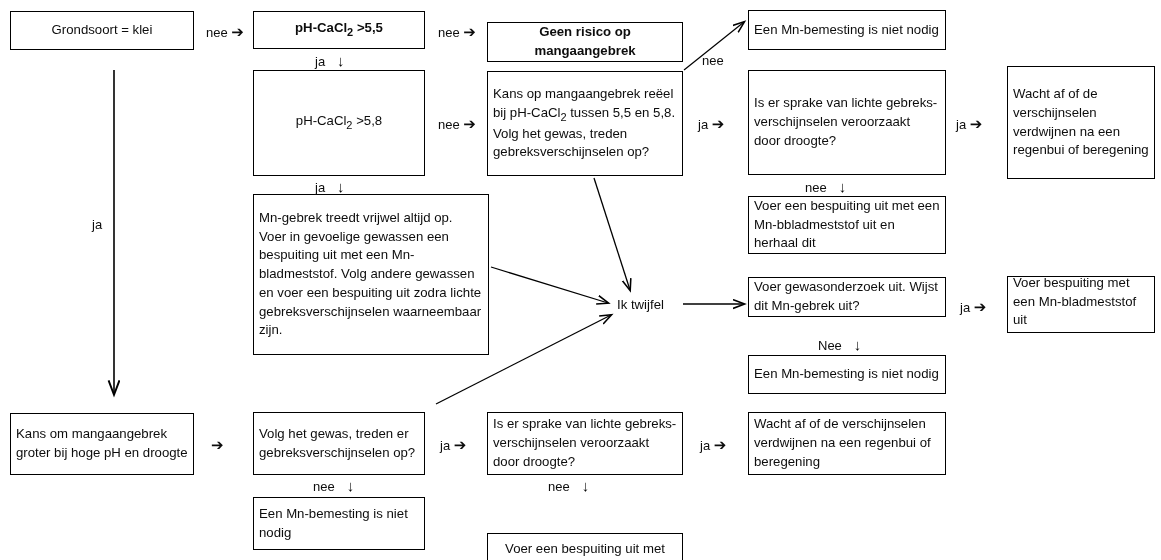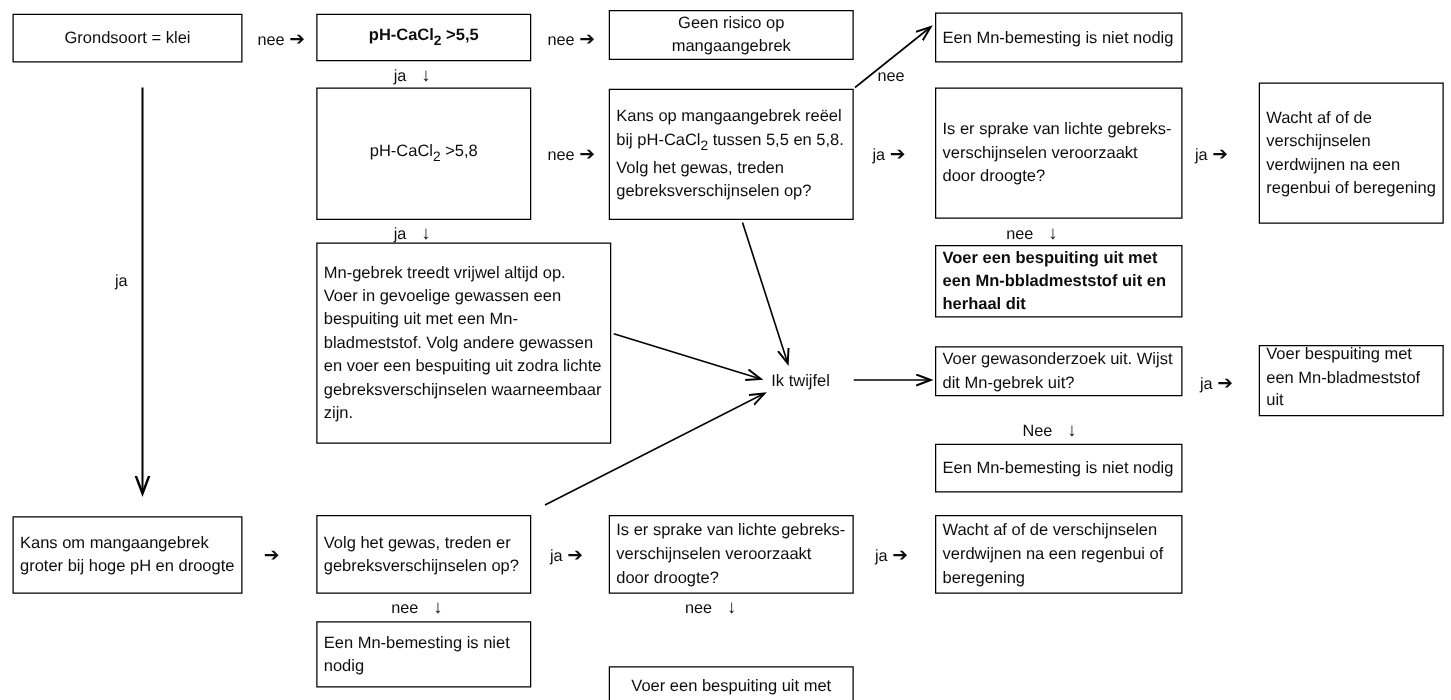--- a/index.html
+++ b/index.html
@@ -80,21 +80,21 @@
   </svg>
 
   <div class="box ctr" style="left:10px; top:11px; width:184px; height:39px;">
     <span>Grondsoort = klei</span>
   </div>
 
   <div class="box ctr" style="left:253px; top:11px; width:172px; height:38px;font-weight:bold;">
     <span><span>pH-CaCl</span><sub>2</sub> &gt;5,5</span>
   </div>
 
-  <div class="box ctr" style="left:487px; top:8px; width:196px; height:40px;">
+  <div class="box ctr" style="left:487px; top:22px; width:196px; height:40px;font-weight:bold;">
     <span>Geen risico op
 mangaangebrek</span>
   </div>
 
   <div class="box lft" style="left:748px; top:10px; width:198px; height:40px;">
     <span>Een Mn-bemesting is niet nodig</span>
   </div>
 
   <div class="box ctr" style="left:253px; top:70px; width:172px; height:106px;">
     <span><span>pH-CaCl</span><sub>2</sub> &gt;5,8</span>
@@ -109,21 +109,21 @@
   </div>
 
   <div class="box lft" style="left:1007px; top:66px; width:148px; height:113px;">
     <span>Wacht af of de verschijnselen verdwijnen na een regenbui of beregening</span>
   </div>
 
   <div class="box lft" style="left:253px; top:194px; width:236px; height:161px;">
     <span>Mn-gebrek treedt vrijwel altijd op. Voer in gevoelige gewassen een bespuiting uit met een Mn-bladmeststof. Volg andere gewassen en voer een bespuiting uit zodra lichte gebreksverschijnselen waarneembaar zijn.</span>
   </div>
 
-  <div class="box lft" style="left:748px; top:196px; width:198px; height:58px;font-weight:bold;">
+  <div class="box lft" style="left:748px; top:196px; width:198px; height:58px;">
     <span>Voer een bespuiting uit met een Mn-bbladmeststof uit en herhaal dit</span>
   </div>
 
   <div class="box lft" style="left:748px; top:277px; width:198px; height:40px;">
     <span>Voer gewasonderzoek uit. Wijst dit Mn-gebrek uit?</span>
   </div>
 
   <div class="box lft" style="left:1007px; top:276px; width:148px; height:57px;justify-content:flex-end;">
     <span>Voer bespuiting met een Mn-bladmeststof uit</span>
   </div>

